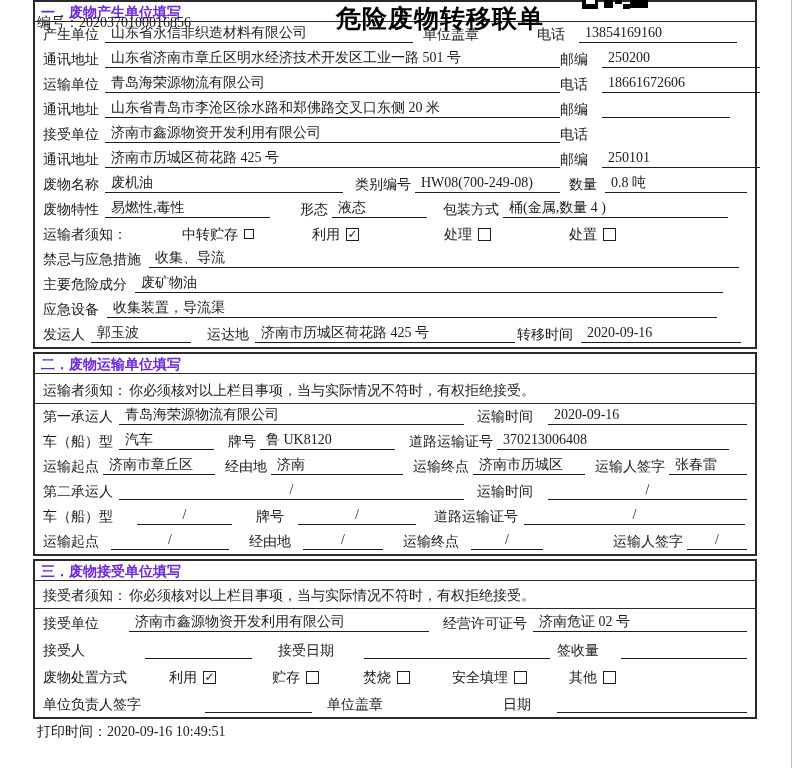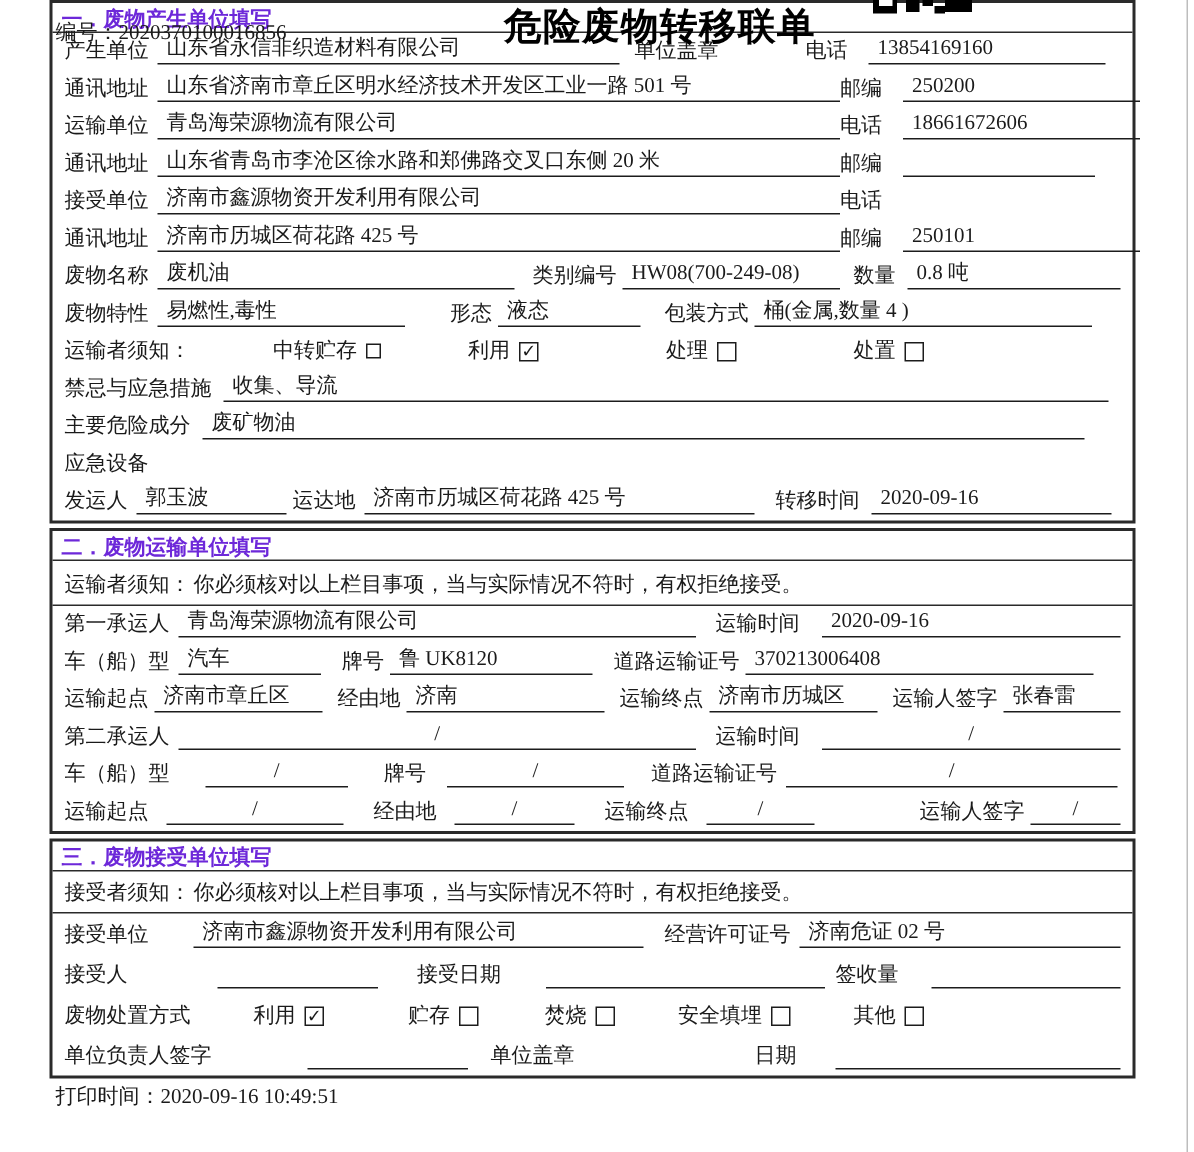--- a/index.html
+++ b/index.html
@@ -164,26 +164,27 @@
       <span class="u grow" style="margin-left:8px;margin-right:8px">收集、导流</span>
     </div>
 
     <div class="row">
       <span class="lbl">主要危险成分</span>
       <span class="u grow" style="margin-left:8px;margin-right:24px">废矿物油</span>
     </div>
 
     <div class="row">
       <span class="lbl">应急设备</span>
+      <span class="u grow" style="margin-left:8px;margin-right:30px">收集装置，导流渠</span>
     </div>
 
     <div class="row">
       <span class="lbl">发运人</span>
       <span class="u" style="width:100px;margin-left:6px">郭玉波</span>
-      <span class="lbl" style="margin-left:4px">运达地</span>
+      <span class="lbl" style="margin-left:16px">运达地</span>
       <span class="u" style="width:260px;margin-left:6px">济南市历城区荷花路 425 号</span>
       <span class="rf" style="width:230px">
         <span class="lbl" style="margin-right:8px">转移时间</span>
         <span class="u" style="width:160px">2020-09-16</span>
       </span>
     </div>
   </div>
 
   <div class="sec s2">
     <div class="sec-h">二．废物运输单位填写</div>

